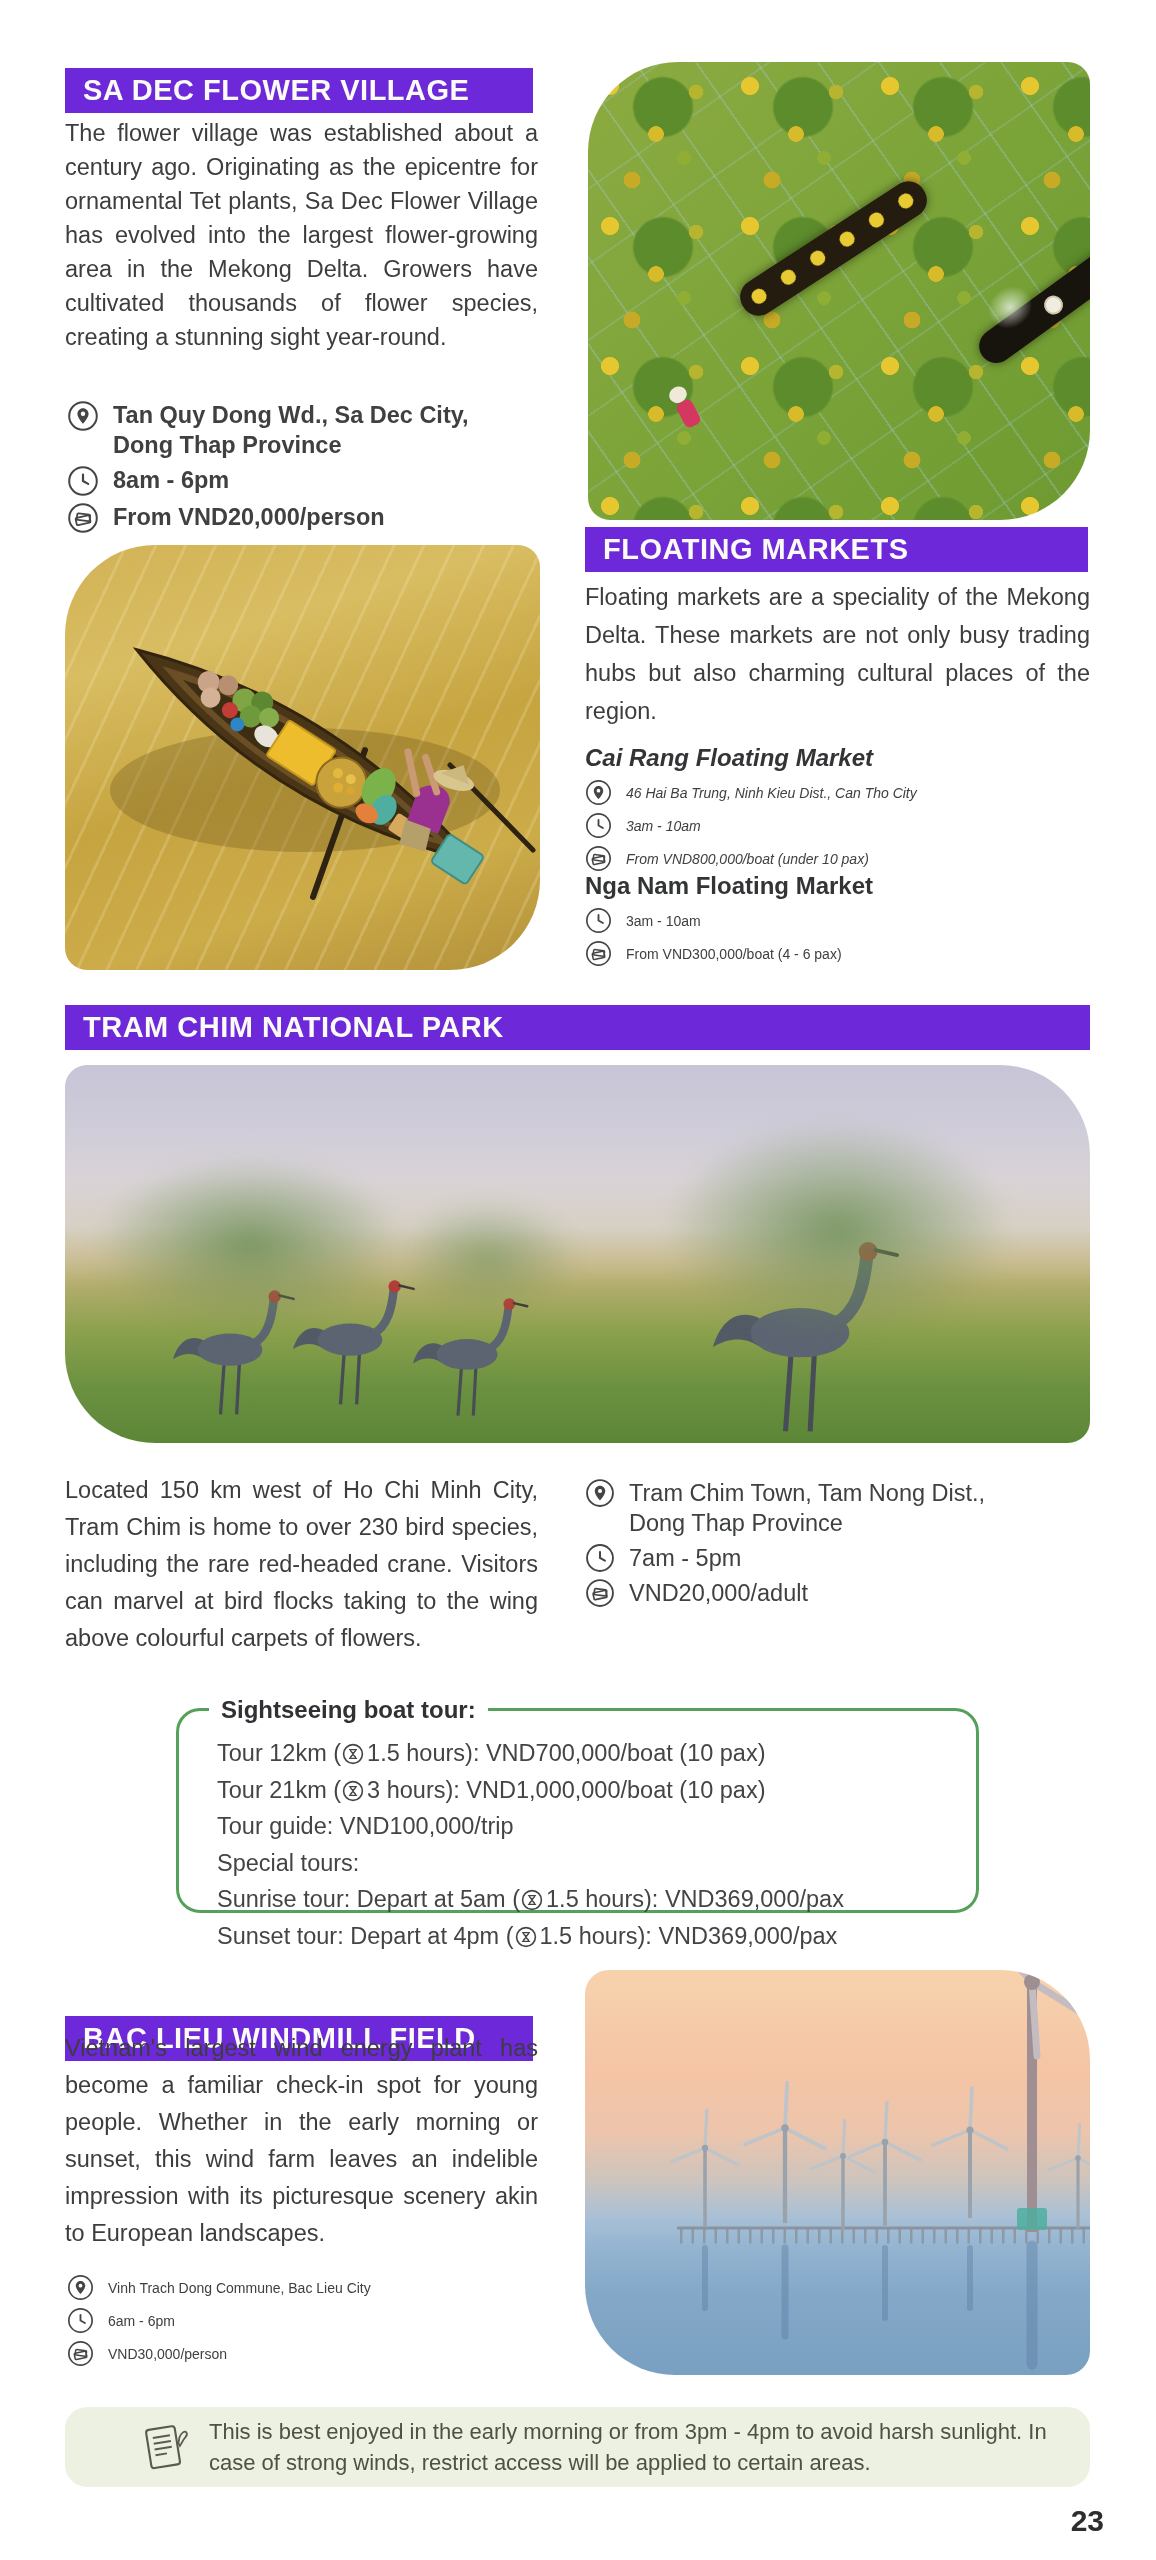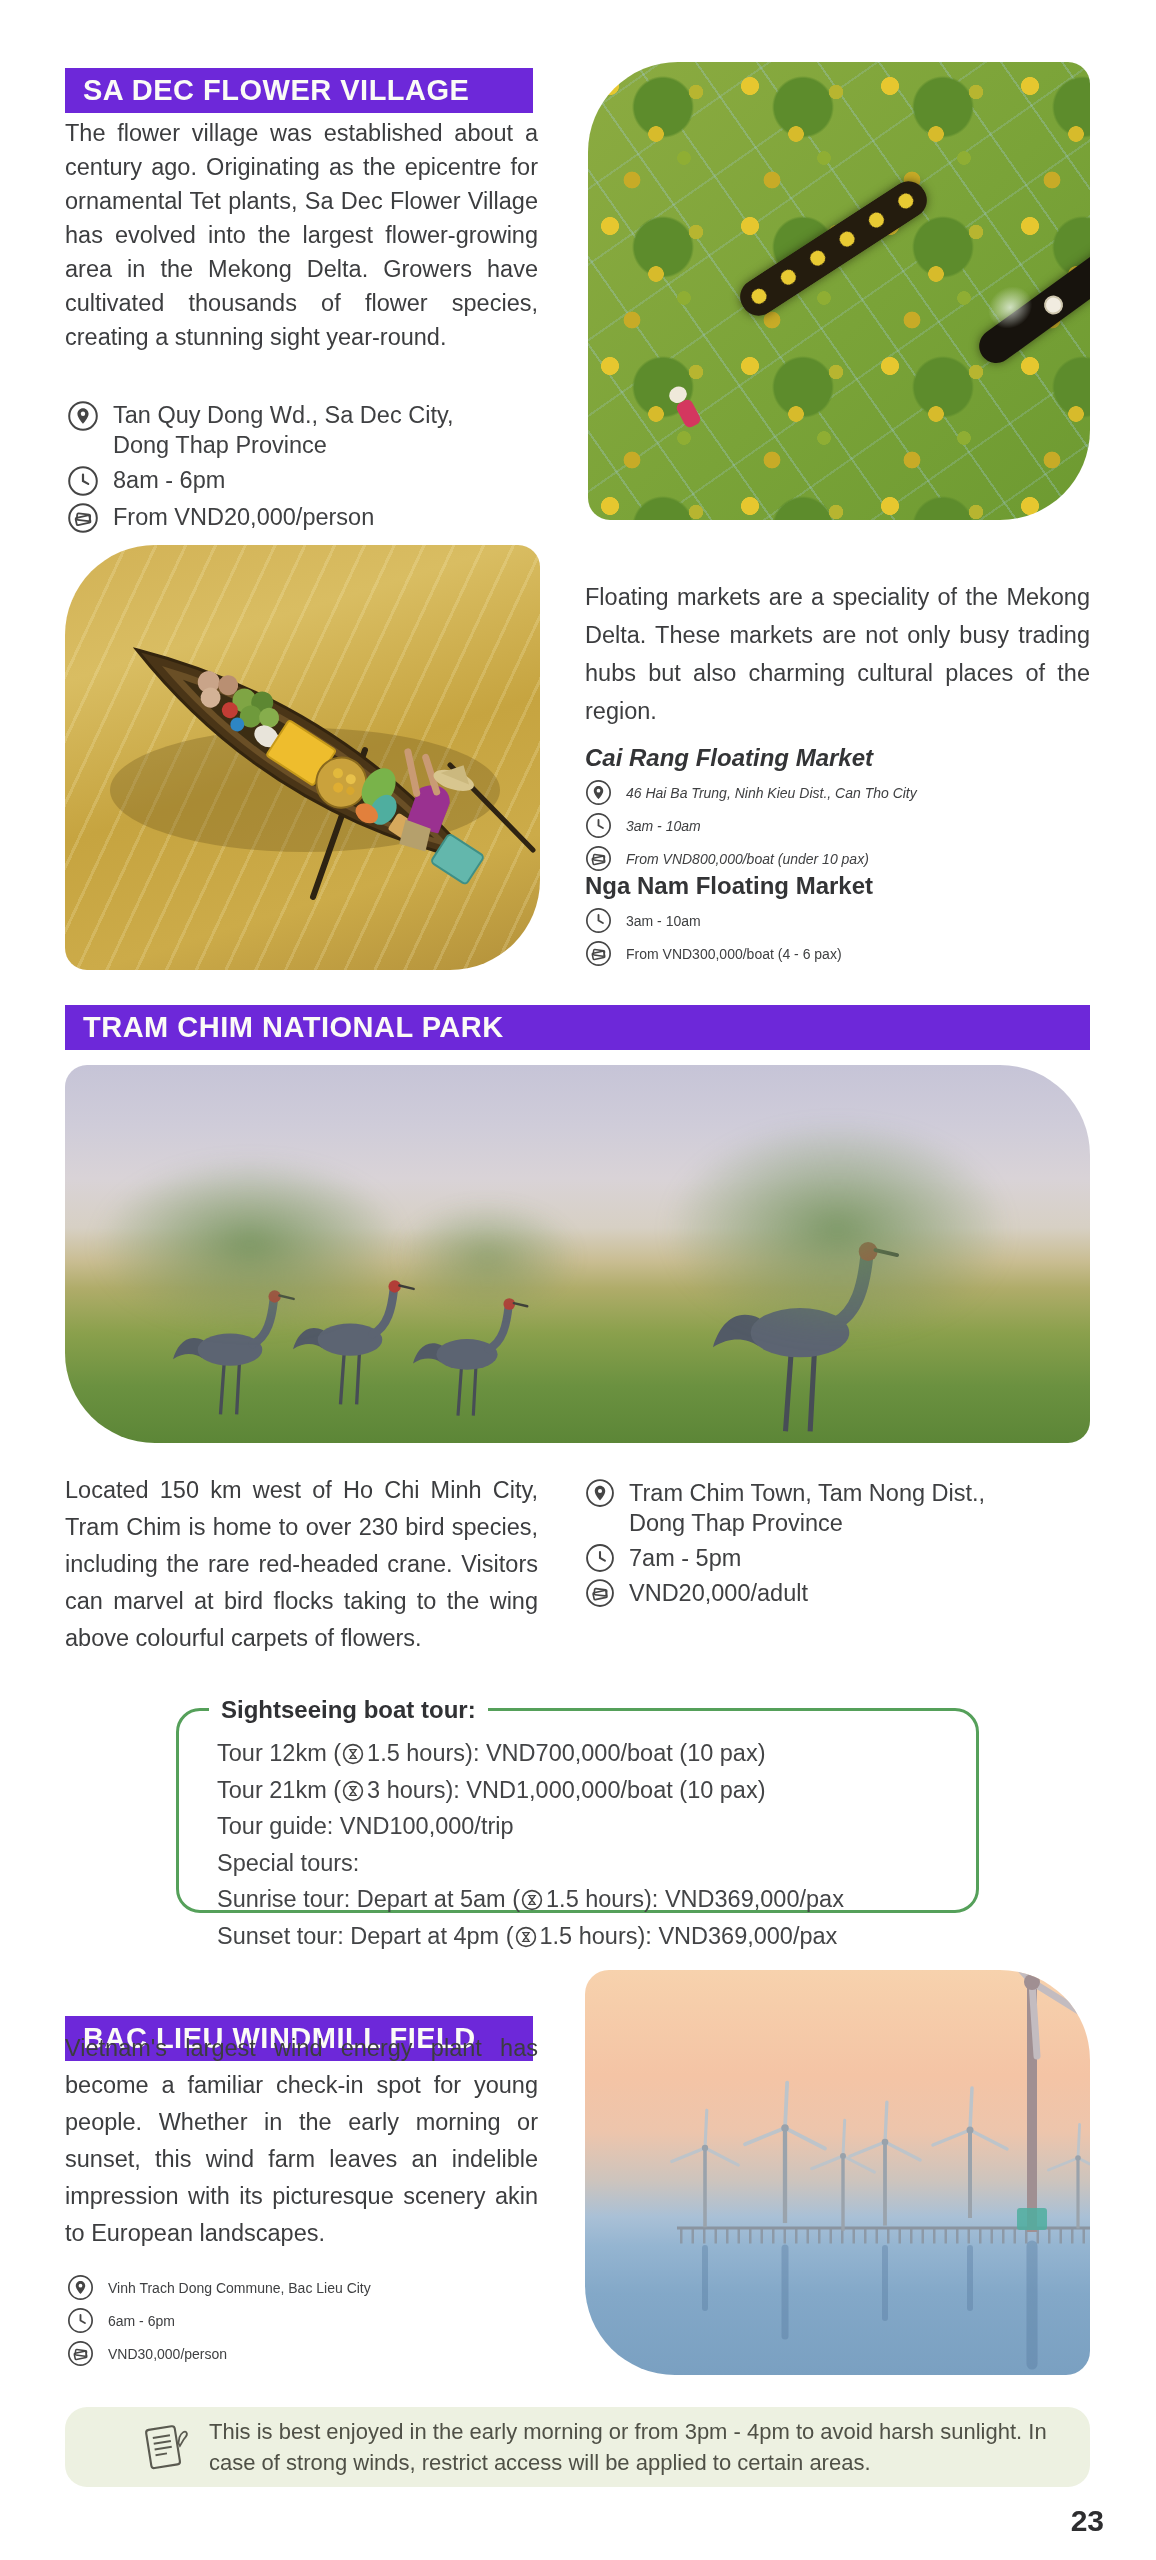--- a/index.html
+++ b/index.html
@@ -96,21 +96,21 @@
 <body>
 
 <div id="canvas">
 
   <div class="hbar" style="left:65px;top:68px;width:468px;">
     <span>SA DEC FLOWER VILLAGE</span>
   </div>
 
   <div class="para p1" style="left:65px;top:116px;width:473px;">The flower village was established about a century ago. Originating as the epicentre for ornamental Tet plants, Sa Dec Flower Village has evolved into the largest flower-growing area in the Mekong Delta. Growers have cultivated thousands of flower species, creating a stunning sight year-round.</div>
 
-  <div class="block-abs" style="left:67px;top:400px;width:473px;">
+  <div class="block-abs" style="left:67px;top:400px;width:473px;font-weight:bold;">
     <div class="inforow">
       <svg width="32" height="32" viewBox="0 0 32 32">
           <circle cx="16" cy="16" r="13.8" fill="none" stroke="#454545" stroke-width="2"></circle>
           <path d="M16 8.2c-3.1 0-5.6 2.5-5.6 5.6 0 4.2 5.6 10 5.6 10s5.6-5.8 5.6-10c0-3.1-2.5-5.6-5.6-5.6z" fill="#454545"></path>
           <circle cx="16" cy="13.8" r="2.2" fill="#ffffff"></circle>
         </svg>
       <div class="itxt">
         <span style="display:block">Tan Quy Dong Wd., Sa Dec City,</span>
         <span style="display:block">Dong Thap Province</span>
       </div>
@@ -177,20 +177,23 @@
         <path d="M352 176 c9 -17 26 -19 34 -6 l7 32 -32 11 z" fill="#9a3190"></path>
         <path d="M353 180 L323 150 M369 168 L341 145" stroke="#c99a74" stroke-width="7" stroke-linecap="round"></path>
         <ellipse cx="377" cy="149" rx="21" ry="9" fill="#d8c68f" transform="rotate(-16 377 149)"></ellipse>
         <path d="M362 150 L377 131 L392 144 Z" fill="#cbb87e"></path>
         <path d="M358 208 l26 -6 8 22 -26 8 z" fill="#b5a06c"></path>
         <rect x="402" y="196" width="42" height="34" rx="4" fill="#63b7ac" stroke="#3f8f85" stroke-width="2"></rect>
       </g>
     </svg>
   </div>
 
+  <div class="hbar" style="left:585px;top:527px;width:503px;">
+    <span>FLOATING MARKETS</span>
+  </div>
 
   <div class="para p2" style="left:585px;top:578px;width:505px;">Floating markets are a speciality of the Mekong Delta. These markets are not only busy trading hubs but also charming cultural places of the region.</div>
 
   <div class="block-abs" style="left:585px;top:744px;width:505px;font-style:italic;">
     <div class="mname">Cai Rang Floating Market</div>
     <div class="inforow small">
       <svg width="27" height="27" viewBox="0 0 32 32">
           <circle cx="16" cy="16" r="13.8" fill="none" stroke="#454545" stroke-width="2"></circle>
           <path d="M16 8.2c-3.1 0-5.6 2.5-5.6 5.6 0 4.2 5.6 10 5.6 10s5.6-5.8 5.6-10c0-3.1-2.5-5.6-5.6-5.6z" fill="#454545"></path>
           <circle cx="16" cy="13.8" r="2.2" fill="#ffffff"></circle>

